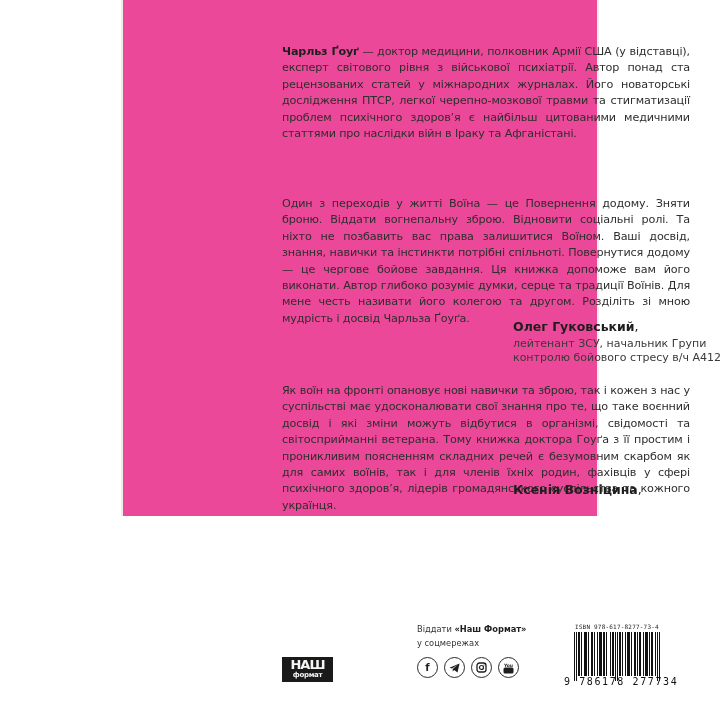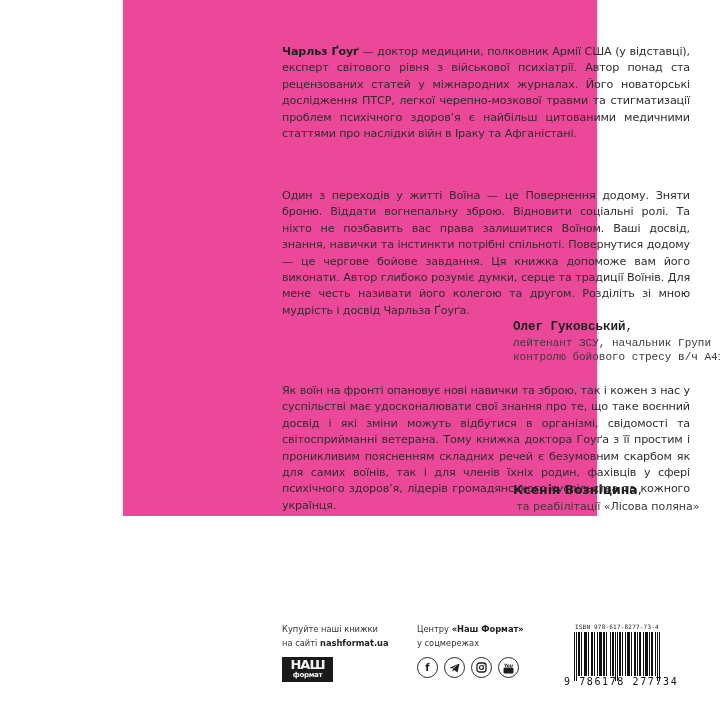--- a/index.html
+++ b/index.html
@@ -33,21 +33,21 @@
       text-align: justify;
       letter-spacing: -0.15px;
       margin: 0;
       color: #2e2e2e;
     }
     .para b {
       font-weight: bold;
       color: #1e1e1e;
     }
     .p1 { top: 44px; }
-    .p2 { top: 188px; }
+    .p2 { top: 196px; }
     .p3 { top: 383px; }
 
     .sig {
       position: absolute;
       left: 392px;
       width: 190px;
     }
     .sig-name {
       font-size: 12.5px;
       font-weight: bold;
@@ -56,21 +56,21 @@
       margin: 0 0 2px 0;
     }
     .sig-name .comma { font-weight: normal; }
     .sig-line {
       font-size: 11px;
       line-height: 13.5px;
       color: #3a3a3a;
       white-space: nowrap;
       text-align: center;
     }
-    .sig1 { top: 319px; font-family: Liberation Mono, monospace; }
+    .sig1 { top: 319px; }
     .sig2 { top: 482px; }
 
     .buy {
       position: absolute;
       left: 161px;
       top: 623px;
       font-size: 8.3px;
       line-height: 13.5px;
       color: #333;
     }
@@ -193,35 +193,30 @@
   <div class="sig sig1">
     <div class="sig-name"><span>Олег Гуковський</span><span class="comma">,</span></div>
     <div class="sig-line">лейтенант ЗСУ, начальник Групи</div>
     <div class="sig-line">контролю бойового стресу в/ч А4123</div>
   </div>
 
   <p class="para p3">Як воїн на фронті опановує нові навички та зброю, так і кожен з нас у суспільстві має удосконалювати свої знання про те, що таке воєнний досвід і які зміни можуть відбутися в організмі, свідомості та світосприйманні ветерана. Тому книжка доктора Гоуґа з її простим і проникливим поясненням складних речей є безумовним скарбом як для самих воїнів, так і для членів їхніх родин, фахівців у сфері психічного здоров’я, лідерів громадянського суспільства та кожного українця.</p>
 
   <div class="sig sig2">
     <div class="sig-name"><span>Ксенія Возніцина</span><span class="comma">,</span></div>
-    <div class="sig-line">та реабілітації «Лісова поляна»</div>
-  </div>
-
-  <div class="buy">
-    <div>Купуйте наші книжки</div>
-    <div><span>на сайті </span><b>nashformat.ua</b></div>
-  </div>
+  </div>
+
 
   <div class="logo">
     <span class="top">НАШ</span>
     <span class="bottom">формат</span>
   </div>
 
   <div class="social-text">
-    <div><span>Центру </span><b>«Наш Формат»</b></div>
+    <div><span>Віддати </span><b>«Наш Формат»</b></div>
     <div>у соцмережах</div>
   </div>
 
   <div class="social-icons">
     <div class="sicon">
         <span>f</span>
       </div>
     <div class="sicon">
       <svg width="11" height="10" viewBox="0 0 11 10">
           <path d="M0.5 4.8 L10.5 0.5 L8.5 9.5 L5.2 7 L3.6 8.6 L3.8 6 L8.8 1.8 L3 5.6 Z" fill="#1e1e1e"></path>

